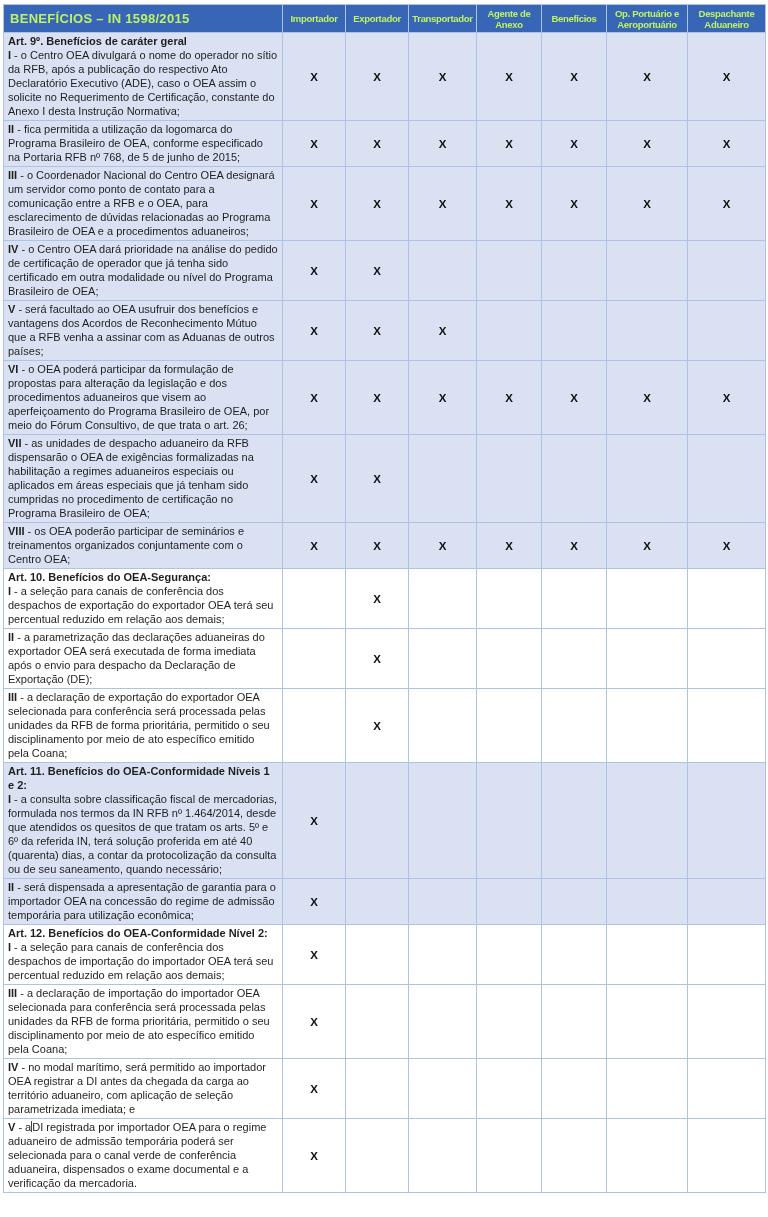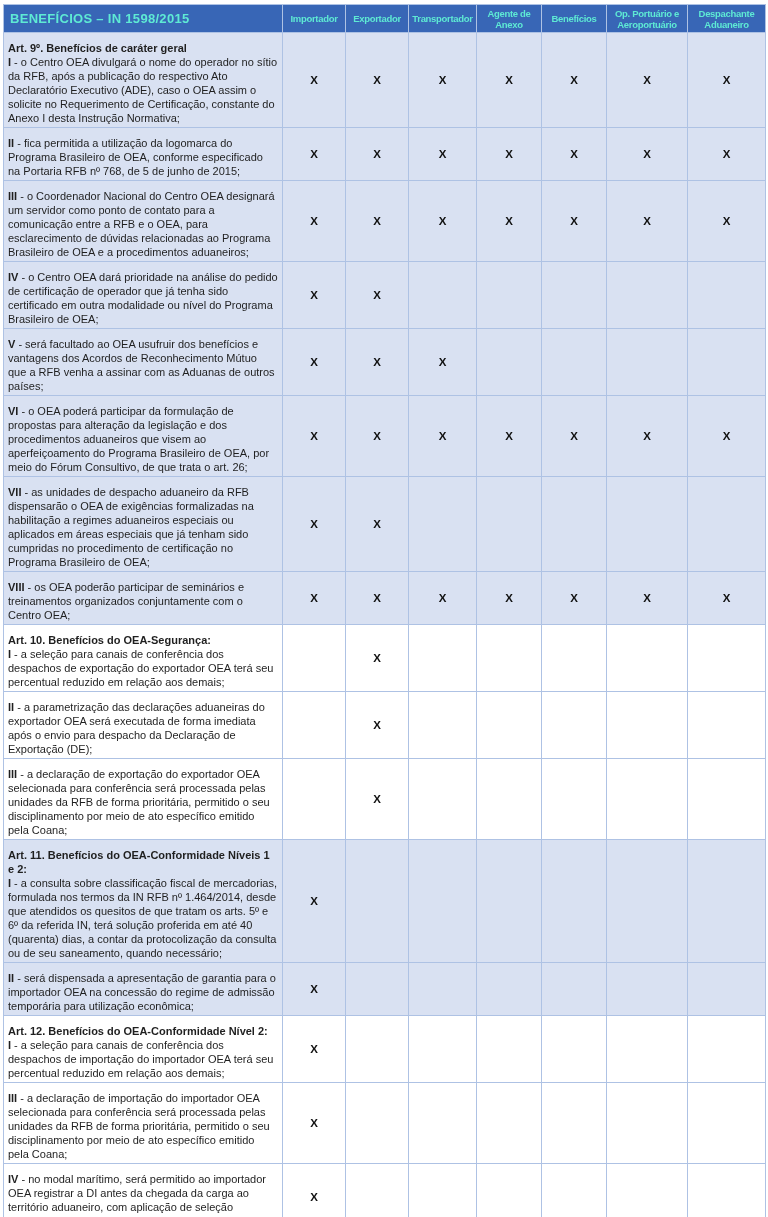--- a/index.html
+++ b/index.html
@@ -1,30 +1,30 @@
 <!DOCTYPE html>
 <html lang="pt"><head>
 <meta charset="utf-8">
 <style>
   html,body { margin:0; padding:0; background:#ffffff; }
   body { font-family:"Liberation Sans", sans-serif; color:#1f1f1f; }
   .page { width:762px; padding:4px 0 0 3px; }
   table.benefits { border-collapse:collapse; table-layout:fixed; width:762px; }
   th, td { border:1px solid #aec2e4; }
   thead th {
-    background:#3866b6; color:#5eead4; font-weight:bold;
+    background:#3866b6; color:#bef264; font-weight:bold;
     font-size:9.5px; letter-spacing:-0.3px; line-height:11px;
     text-align:center; vertical-align:middle; padding:2px 1px; height:23px;
   }
   thead th.title {
     text-align:left; font-size:13px; letter-spacing:0.3px;
     padding-left:6px; line-height:14px;
   }
   td.desc {
-    padding:8px 4px 2px 4px; font-size:11px; line-height:14px;
+    padding:1px 4px 2px 4px; font-size:11px; line-height:14px;
     text-align:left; vertical-align:top;
   }
   td.mark {
     text-align:center; vertical-align:middle;
     font-weight:bold; font-size:11.5px; color:#111111;
   }
   tr.blue td { background:#d9e1f2; }
   tr.white td { background:#ffffff; }
   .section { font-weight:bold; }
   .desc b { font-weight:bold; }

